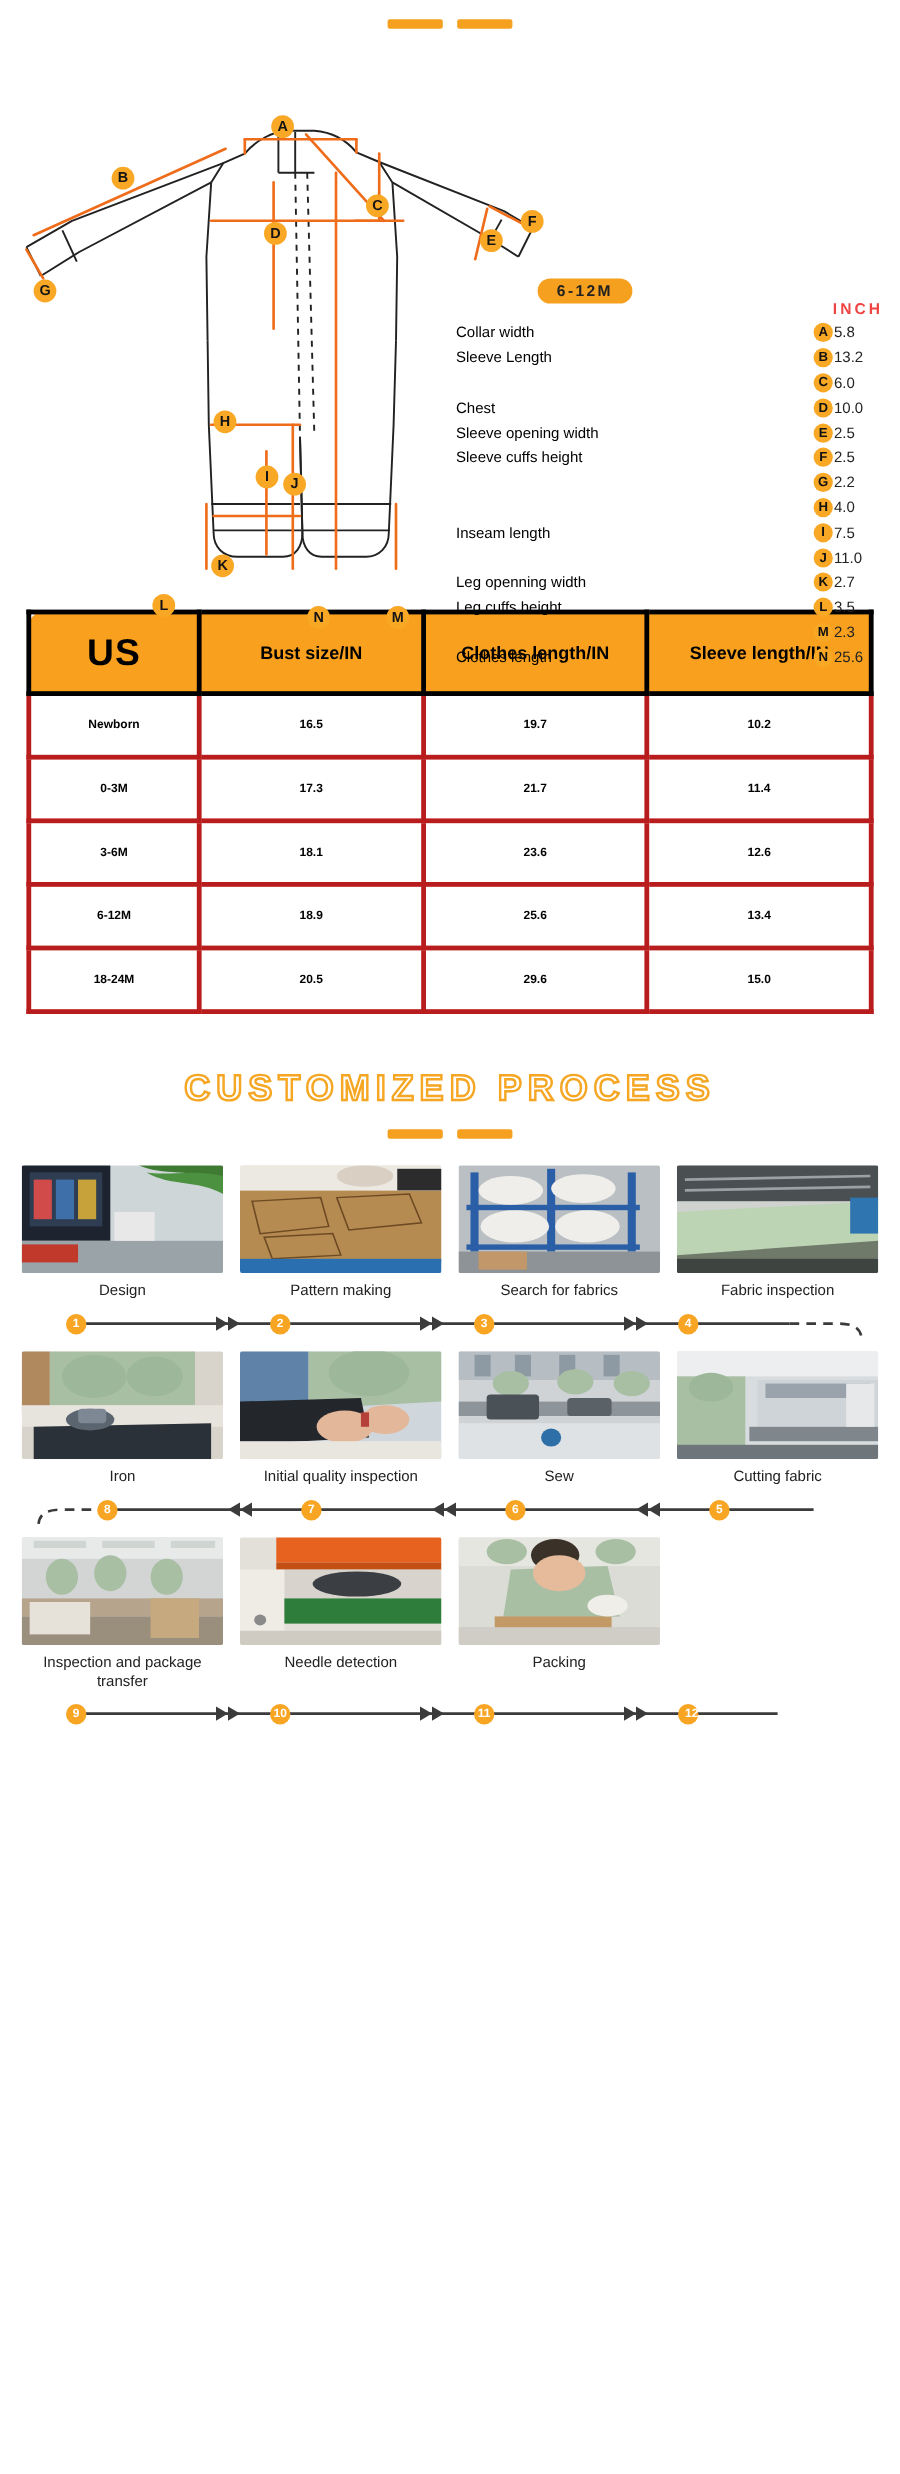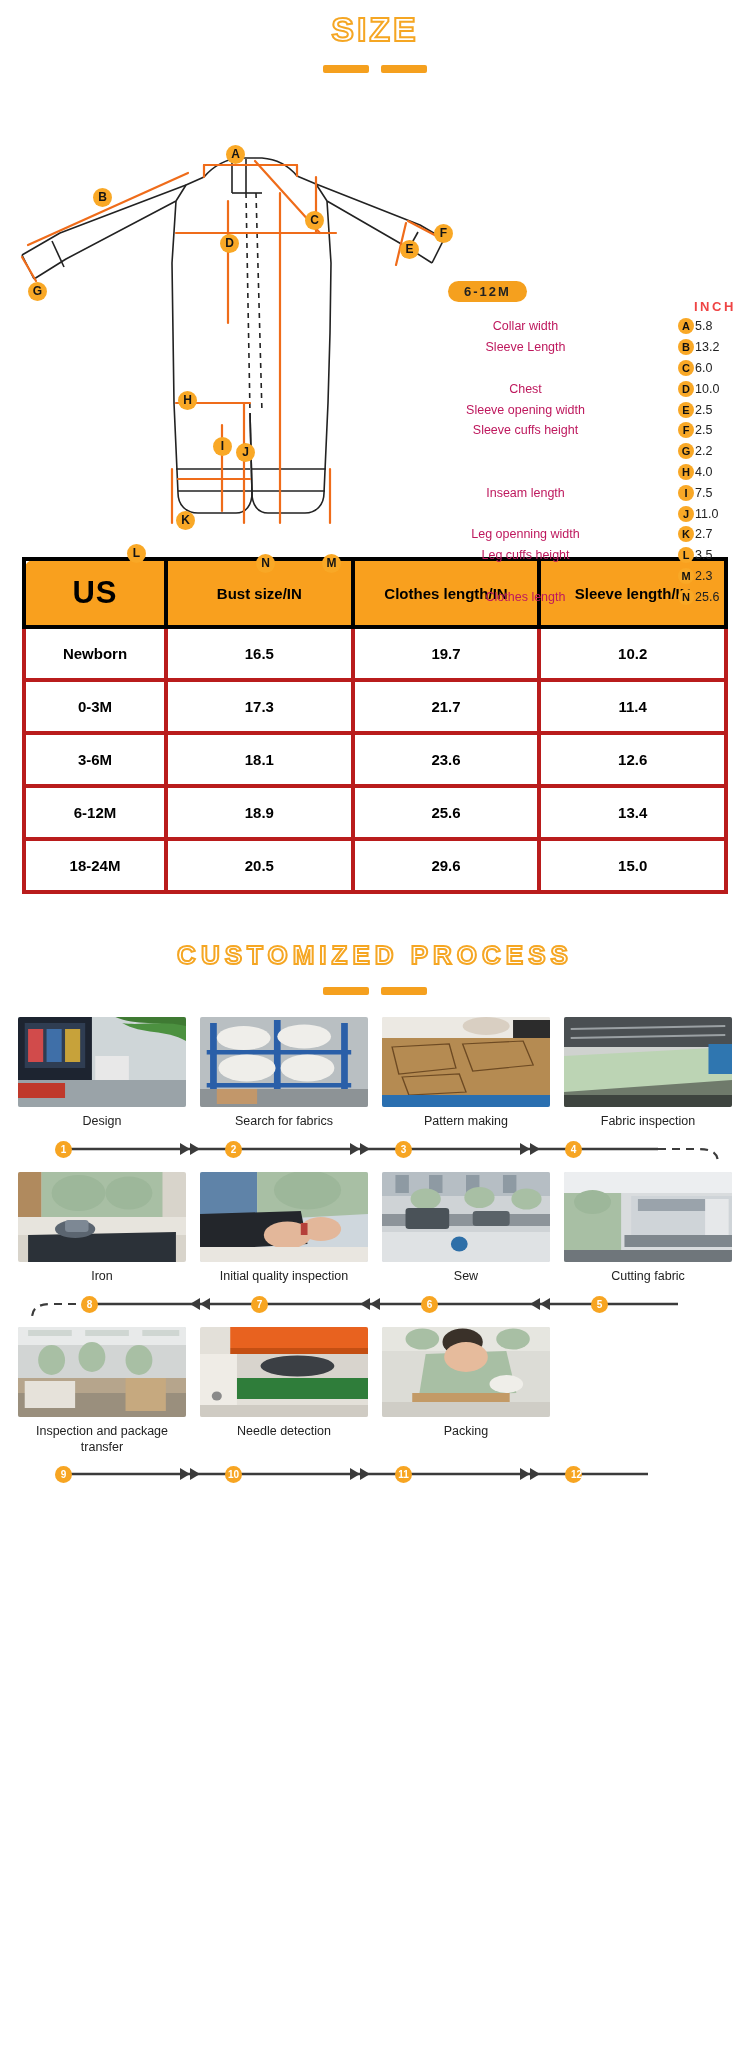--- a/index.html
+++ b/index.html
@@ -16,21 +16,21 @@
   .section-title {
     text-align: center;
     font-size: 34px;
     font-weight: bold;
     letter-spacing: 3px;
     color: #ffffff;
     -webkit-text-stroke: 2px #f5a623;
     text-stroke: 2px #f5a623;
     padding-top: 10px;
   }
-  .section-title.wide { letter-spacing: 5px; font-size: 26px; }
+  .section-title.wide { letter-spacing: 5px; font-size: 30px; }
   .dash-pair {
     display: flex;
     justify-content: center;
     gap: 12px;
     margin-top: 16px;
   }
   .dash-pair i {
     display: block;
     width: 46px;
     height: 8px;
@@ -83,23 +83,23 @@
     left: 380px; top: 243px;
     width: 360px;
   }
   .meas-row {
     display: flex;
     align-items: center;
     height: 20.8px;
   }
   .meas-label {
     flex: 1;
-    text-align: center;
+    text-align: left;
     font-size: 12.5px;
-    color: #be185d;
+    color: #000000;
     padding-right: 7px;
     white-space: nowrap;
   }
   .meas-key {
     width: 16px; height: 16px;
     border-radius: 50%;
     background: #f9a826;
     color: #111;
     font-size: 11px;
     font-weight: bold;
@@ -137,21 +137,21 @@
   }
   table.size-table thead th.us-col {
     font-size: 31px;
     letter-spacing: 1px;
     border-top-left-radius: 12px;
     width: 142px;
   }
   table.size-table thead th.last-col { border-top-right-radius: 3px; }
   table.size-table tbody td {
     height: 53px;
-    font-size: 15px;
+    font-size: 10px;
   }
 
   
   .process { padding: 0 18px; }
   .proc-row { position: relative; margin-top: 6px; }
   .cards {
     display: grid;
     grid-template-columns: repeat(4, 1fr);
     gap: 14px;
   }
@@ -190,21 +190,20 @@
     line-height: 17px;
     text-align: center;
     top: 9px;
   }
 </style>
 </head>
 <body>
 
 <div class="page">
 
-  <div class="section-title">SIZE</div>
   <div class="dash-pair">
     <i></i>
     <i></i>
   </div>
 
   <div class="diagram-wrap">
     <svg class="diagram-svg" width="750" height="470" viewBox="0 0 750 470">
       <g fill="none" stroke="#222" stroke-width="1.6" stroke-linejoin="round">
 
         <path d="M204 104 C214 92 228 86 238 85 L262 85 C275 86 288 92 297 103"></path>
@@ -444,58 +443,58 @@
               <rect x="0" y="42" width="100" height="18" fill="#9aa3a8"></rect>
               <rect x="46" y="26" width="20" height="16" fill="#e8e8e8"></rect>
               <rect x="0" y="44" width="28" height="10" fill="#c0392b"></rect>
             </svg>
           </div>
           <div class="caption">Design</div>
         </div>
         <div class="card">
           <div class="thumb">
             <svg viewBox="0 0 100 60" preserveAspectRatio="none">
+              <rect width="100" height="60" fill="#e5e2dc"></rect>
+              <rect x="0" y="14" width="100" height="40" fill="#b58b52"></rect>
+              <path d="M0 14 L100 10 L100 54 L0 54 Z" fill="#c3handled" opacity="0"></path>
+              <g stroke="#6d4a23" stroke-width="0.8" fill="none">
+                <path d="M6 20 L40 18 L44 34 L10 38 Z"></path>
+                <path d="M48 18 L84 16 L90 32 L54 36 Z"></path>
+                <path d="M12 40 L46 38 L50 50 L16 52 Z"></path>
+              </g>
+              <rect x="0" y="52" width="100" height="8" fill="#2a6fb0"></rect>
+              <rect x="0" y="0" width="100" height="14" fill="#ece9e3"></rect>
+              <ellipse cx="62" cy="6" rx="14" ry="6" fill="#d9cfc2"></ellipse>
+              <rect x="78" y="2" width="22" height="12" fill="#2c2c2c"></rect>
+            </svg>
+          </div>
+          <div class="caption">Pattern making</div>
+        </div>
+        <div class="card">
+          <div class="thumb">
+            <svg viewBox="0 0 100 60" preserveAspectRatio="none">
               <rect width="100" height="60" fill="#b9bfc2"></rect>
               <g fill="#2a5fa8">
                 <rect x="6" y="4" width="4" height="44"></rect>
                 <rect x="44" y="2" width="4" height="46"></rect>
                 <rect x="84" y="4" width="4" height="44"></rect>
                 <rect x="4" y="22" width="86" height="3"></rect>
                 <rect x="4" y="44" width="86" height="3"></rect>
               </g>
               <g fill="#efeeea">
                 <ellipse cx="26" cy="14" rx="16" ry="8"></ellipse>
                 <ellipse cx="62" cy="13" rx="16" ry="8"></ellipse>
                 <ellipse cx="28" cy="34" rx="17" ry="9"></ellipse>
                 <ellipse cx="64" cy="34" rx="16" ry="9"></ellipse>
               </g>
               <rect x="0" y="48" width="100" height="12" fill="#8d9396"></rect>
               <rect x="10" y="48" width="24" height="10" fill="#c2976a"></rect>
             </svg>
           </div>
           <div class="caption">Search for fabrics</div>
-        </div>
-        <div class="card">
-          <div class="thumb">
-            <svg viewBox="0 0 100 60" preserveAspectRatio="none">
-              <rect width="100" height="60" fill="#e5e2dc"></rect>
-              <rect x="0" y="14" width="100" height="40" fill="#b58b52"></rect>
-              <path d="M0 14 L100 10 L100 54 L0 54 Z" fill="#c3handled" opacity="0"></path>
-              <g stroke="#6d4a23" stroke-width="0.8" fill="none">
-                <path d="M6 20 L40 18 L44 34 L10 38 Z"></path>
-                <path d="M48 18 L84 16 L90 32 L54 36 Z"></path>
-                <path d="M12 40 L46 38 L50 50 L16 52 Z"></path>
-              </g>
-              <rect x="0" y="52" width="100" height="8" fill="#2a6fb0"></rect>
-              <rect x="0" y="0" width="100" height="14" fill="#ece9e3"></rect>
-              <ellipse cx="62" cy="6" rx="14" ry="6" fill="#d9cfc2"></ellipse>
-              <rect x="78" y="2" width="22" height="12" fill="#2c2c2c"></rect>
-            </svg>
-          </div>
-          <div class="caption">Pattern making</div>
         </div>
         <div class="card">
           <div class="thumb">
             <svg viewBox="0 0 100 60" preserveAspectRatio="none">
               <rect width="100" height="60" fill="#cfd2cf"></rect>
               <rect x="0" y="0" width="100" height="20" fill="#4a4f52"></rect>
               <g stroke="#9aa0a3" stroke-width="1.5">
                 <path d="M4 8 L96 6"></path>
                   <path d="M4 14 L96 12"></path>
               </g>

